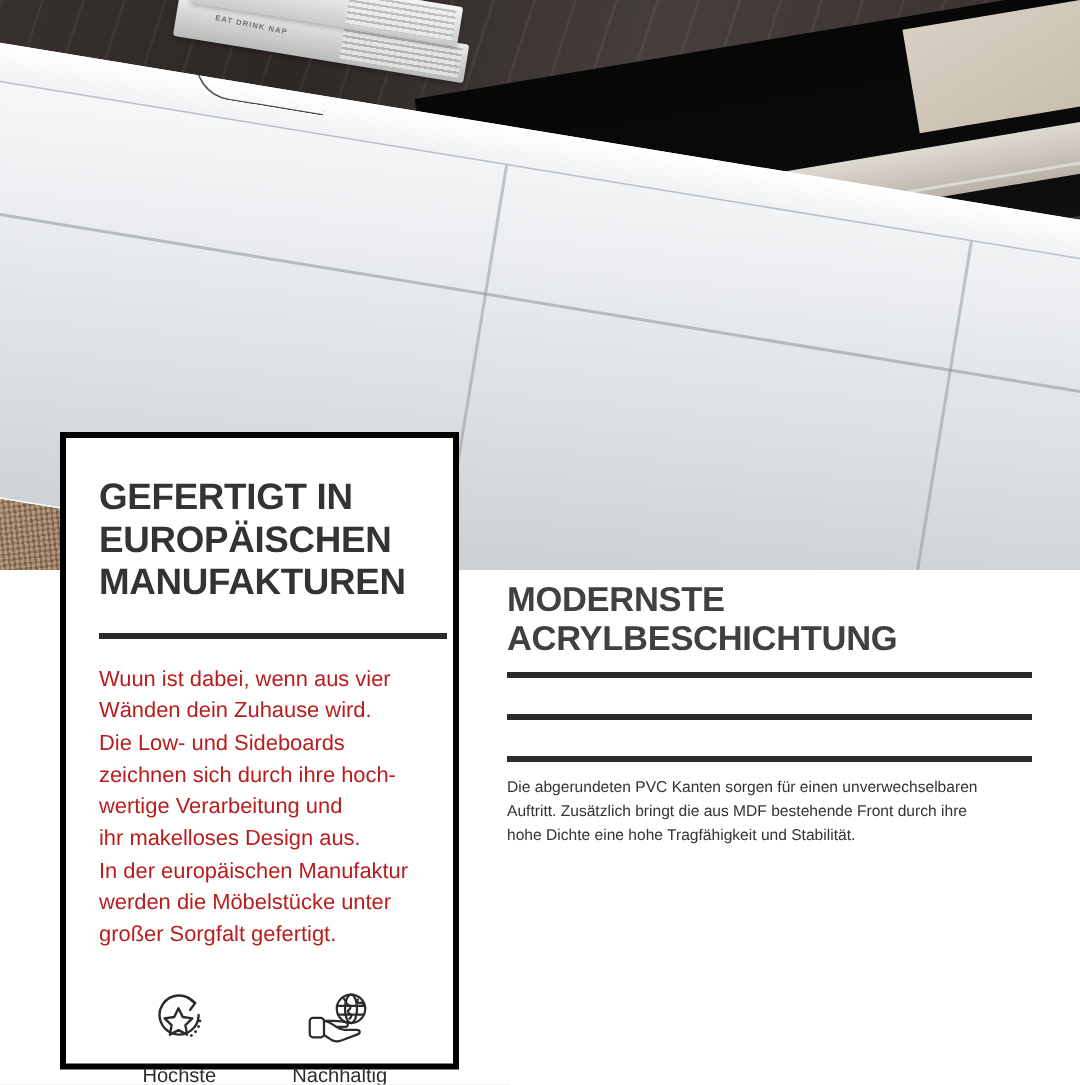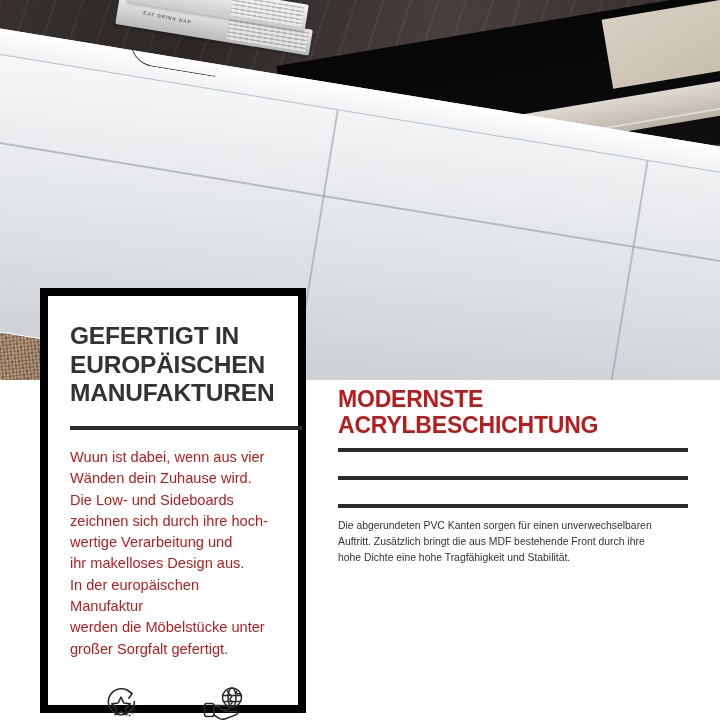--- a/index.html
+++ b/index.html
@@ -137,21 +137,21 @@
   }
   .cable{
     position:absolute; left:128px; top:44px; width:90px; height:26px;
     border-bottom:1.6px solid #2a2a2a; border-left:1.6px solid #2a2a2a;
     border-radius:0 0 0 40px; transform:rotate(9.3deg); opacity:.85;
   }
 
   
   .left-card{
     position:absolute; left:40px; top:288px; width:266px; height:425px;
-    background:#ffffff; border:8px solid #000000;
+    background:#ffffff; border:4px solid #000000;
     padding:26px 22px 0 22px;
   }
   .left-title{
     font-size:24.5px; line-height:1.17; font-weight:bold;
     letter-spacing:-0.2px; color:#333333; white-space:pre-line;
   }
   .hr-left{
     width:232px; height:4px; background:#2b2b2b; margin:18px 0 17px 0;
   }
   .left-body{
@@ -169,21 +169,21 @@
   }
 
   
   .right-col{
     position:absolute; left:338px; top:386px; width:352px;
   }
   .sec{ margin-bottom:24px; }
   .sec:last-child{ margin-bottom:0; }
   .sec-title{
     font-size:23px; line-height:1.13; font-weight:bold; letter-spacing:-0.2px;
-    color:#b91c1c; white-space:pre-line;
+    color:#404040; white-space:pre-line;
   }
   .hr-sec{ width:350px; height:4px; background:#2b2b2b; margin:10px 0 10px 0; }
   .sec-body{
     font-size:10.4px; line-height:1.52; color:#333333; white-space:pre-line;
   }
 </style>
 </head>
 <body>
 
 <div class="photo">

